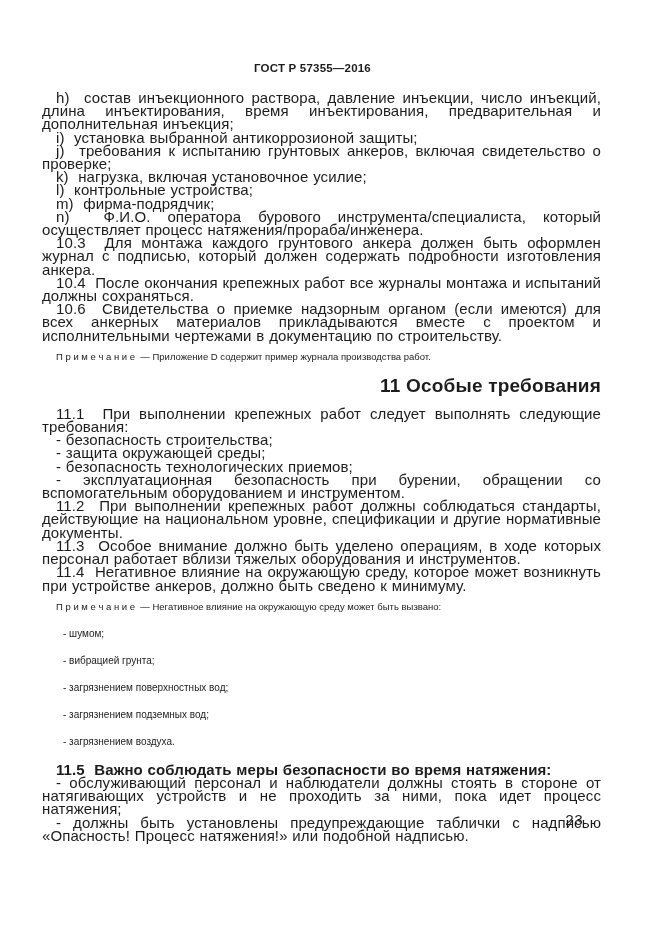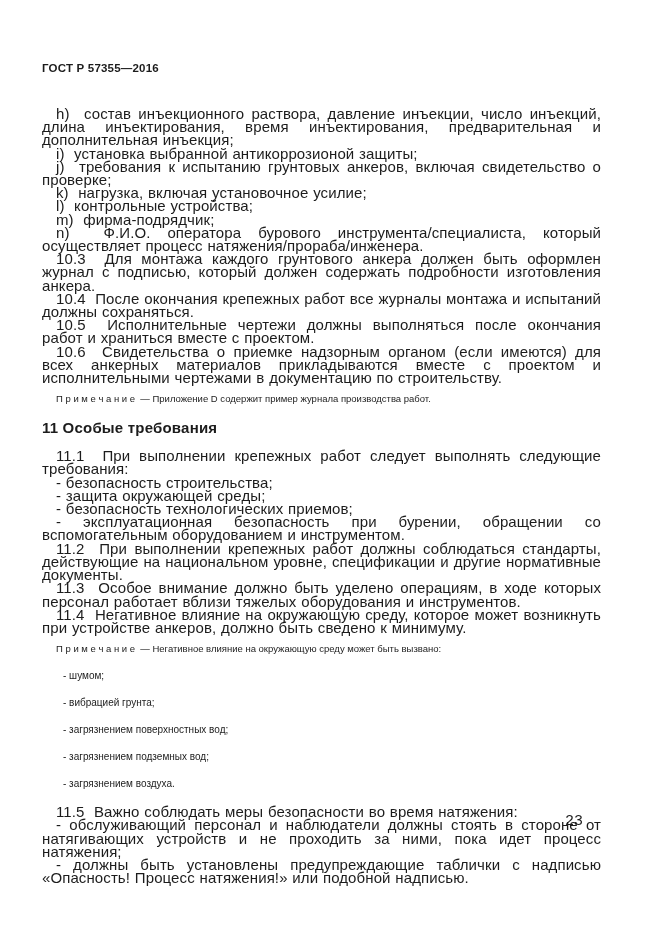--- a/index.html
+++ b/index.html
@@ -12,26 +12,26 @@
     width: 661px;
     height: 935px;
     background: #ffffff;
     box-sizing: border-box;
     padding: 62px 60px 0 42px;
     font-family: "Liberation Sans", sans-serif;
     color: #1c1c1c;
     overflow: hidden;
   }
   .header {
-    text-align: left;
+    text-align: center;
     padding-right: 18px;
     font-size: 11.5px;
     font-weight: bold;
     line-height: 13px;
-    margin-bottom: 32px;
+    margin-bottom: 16px;
     letter-spacing: 0.2px;
   }
   .doc-body {
     width: 559px;
   }
   .blk {
     margin: 0;
   }
   .blk-p, .blk-li {
     font-size: 15px;
@@ -50,28 +50,30 @@
     margin: 9px 0 3px 0;
   }
   .blk-note-item {
     font-size: 10px;
     line-height: 11px;
     text-indent: 5px;
     margin: 16px;
   }
   .blk-note-item + .blk-p {
     margin-top: 7px;
+    font-weight: bold;
   }
   .blk-h2 {
-    font-size: 15px;
+    font-size: 19px;
     font-weight: bold;
     line-height: 16px;
     text-indent: 0;
     margin: 16px 0 13px 0;
     letter-spacing: 0.2px;
+    text-align: right;
   }
   .footer-pagenum {
     position: absolute;
     top: 815px;
     right: 78px;
     font-size: 15px;
     line-height: 13px;
     color: #1c1c1c;
     font-family: Liberation Mono, monospace;
   }
@@ -87,21 +89,20 @@
   <div class="doc-body">
       <p class="blk blk-li">h)&nbsp; состав инъекционного раствора, давление инъекции, число инъекций, длина инъектирования, время инъектирования, предварительная и дополнительная инъекция;</p>
       <p class="blk blk-li">i)&nbsp; установка выбранной антикоррозионой защиты;</p>
       <p class="blk blk-li">j)&nbsp; требования к испытанию грунтовых анкеров, включая свидетельство о проверке;</p>
       <p class="blk blk-li">k)&nbsp; нагрузка, включая установочное усилие;</p>
       <p class="blk blk-li">l)&nbsp; контрольные устройства;</p>
       <p class="blk blk-li">m)&nbsp; фирма-подрядчик;</p>
       <p class="blk blk-li">n)&nbsp; Ф.И.О. оператора бурового инструмента/специалиста, который осуществляет процесс натяжения/прораба/инженера.</p>
       <p class="blk blk-p">10.3&nbsp; Для монтажа каждого грунтового анкера должен быть оформлен журнал с подписью, который должен содержать подробности изготовления анкера.</p>
       <p class="blk blk-p">10.4&nbsp; После окончания крепежных работ все журналы монтажа и испытаний должны сохраняться.</p>
-      <p class="blk blk-p">10.5&nbsp; Исполнительные чертежи должны выполняться после окончания работ и храниться вместе с проектом.</p>
       <p class="blk blk-p">10.6&nbsp; Свидетельства о приемке надзорным органом (если имеются) для всех анкерных материалов прикладываются вместе с проектом и исполнительными чертежами в документацию по строительству.</p>
       <p class="blk blk-note">П р и м е ч а н и е&nbsp; — Приложение D содержит пример журнала производства работ.</p>
       <h2 class="blk blk-h2">11  Особые требования</h2>
       <p class="blk blk-p">11.1&nbsp; При выполнении крепежных работ следует выполнять следующие требования:</p>
       <p class="blk blk-p">- безопасность строительства;</p>
       <p class="blk blk-p">- защита окружающей среды;</p>
       <p class="blk blk-p">- безопасность технологических приемов;</p>
       <p class="blk blk-p">- эксплуатационная безопасность при бурении, обращении со вспомогательным оборудованием и инструментом.</p>
       <p class="blk blk-p">11.2&nbsp; При выполнении крепежных работ должны соблюдаться стандарты, действующие на национальном уровне, спецификации и другие нормативные документы.</p>
       <p class="blk blk-p">11.3&nbsp; Особое внимание должно быть уделено операциям, в ходе которых персонал работает вблизи тяжелых оборудования и инструментов.</p>

